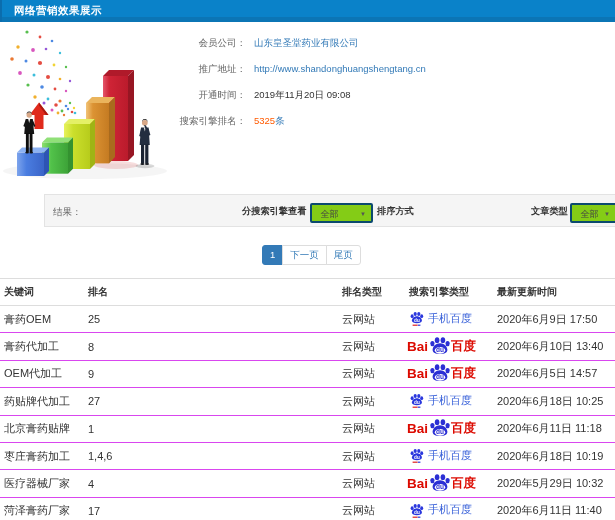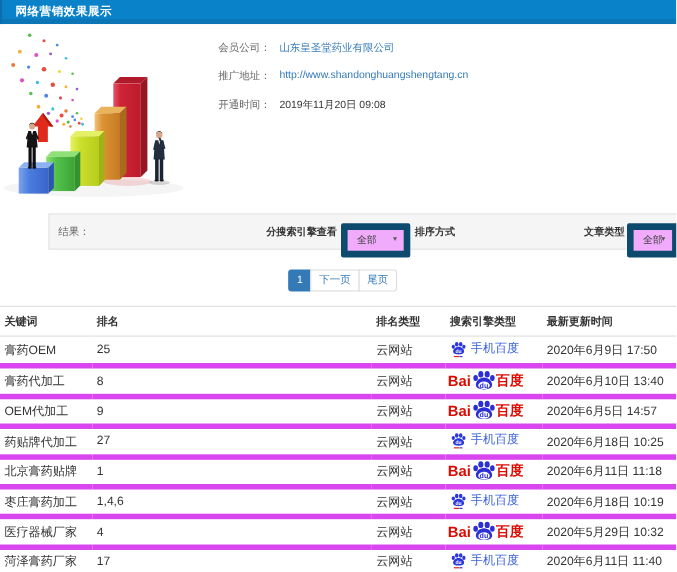--- a/index.html
+++ b/index.html
@@ -22,42 +22,42 @@
   .field .fvalue { position:absolute; left:254px; top:0; color:#333; white-space:nowrap; }
   .field .fvalue.link { color:#337ab7; text-decoration:none; cursor:pointer; }
   .field .num { color:#ff5a00; }
   .field .unit { color:#337ab7; }
 
   
   .filterbar { position:absolute; left:0; top:194px; width:614px; height:33px;
     background:#f5f5f5; border:1px solid #e3e3e3;margin-left:44px; }
   .filterbar .result { position:absolute; left:8px; top:0; line-height:33px; font-size:9.5px; color:#666; }
   .flabel2 { position:absolute; top:0; line-height:33px; font-size:9.2px; font-weight:bold; color:#333; }
-  .sel { position:absolute; top:8px; height:31px; background:#f0abfc; border:6px solid #0c4a6e;
+  .sel { position:absolute; top:8px; height:20px; background:#84cc16; border:2px solid #0c4a6e;
     border-radius:2px; font-size:9px; color:#444; line-height:19px; padding-left:8.5px; cursor:pointer; }
   .sel .arr { position:absolute; right:5px; top:0; line-height:19px; font-size:6px; color:#555; }
   .btn-submit { position:absolute; left:576px; top:8px; height:21px; width:45px; background:#fff;
     border:1px solid #ccc; border-radius:2px; font-size:9.5px; color:#333; line-height:19px;
     text-align:center; cursor:pointer; font-family:inherit; }
 
   
   .pager { position:absolute; left:262px; top:245px; display:flex; }
   .pgitem { height:20px; line-height:18px; border:1px solid #ddd; background:#fff; color:#337ab7;
     font-size:9.5px; padding:0 7px; margin-left:-1px; cursor:pointer; white-space:nowrap; }
   .pgitem.first { border-radius:3px 0 0 3px; }
   .pgitem.lastbox { border-radius:0 3px 3px 0; }
   .pgitem.first { margin-left:0; }
   .pgitem.active { background:#337ab7; border-color:#337ab7; color:#fff; }
 
   
   table.rank { position:absolute; left:0; top:278px; width:615px; border-collapse:collapse;
     table-layout:fixed; }
   table.rank th { height:27px; text-align:left; font-size:10px; font-weight:bold; color:#333;
     border-top:1px solid #ddd; border-bottom:1px solid #ddd; padding:0 0 0 4px; }
-  table.rank td { height:27.4px; font-size:11px; color:#333; border-bottom:5px solid #d946ef;
+  table.rank td { height:27.4px; font-size:11px; color:#333; border-bottom:1px solid #d946ef;
     padding:0 0 0 4px; white-space:nowrap; overflow:visible; }
   td.rank-val { color:#337ab7; }
   td.date-val { font-size:10.5px;margin-top:32px; }
 
   .logo-m { display:inline-flex; align-items:center; color:#3a62d9; font-size:11px; }
   .logo-m svg { margin-right:4px; }
   .logo-pc { display:inline-flex; align-items:center; margin-left:-2px; height:20px; }
   .logo-pc .bai { color:#dc0a01; font-weight:bold; font-size:13.5px; letter-spacing:0; }
   .logo-pc svg { margin:0 -1px 0 0; position:relative; top:-1px; }
   .logo-pc .bd { color:#dc0a01; font-weight:bold; font-size:12.5px; }
@@ -209,20 +209,24 @@
       <a class="fvalue link">山东皇圣堂药业有限公司</a>
     </div>
     <div class="field" style="top:41px">
       <span class="flabel">推广地址：</span>
       <a class="fvalue link">http://www.shandonghuangshengtang.cn</a>
     </div>
     <div class="field" style="top:67px">
       <span class="flabel">开通时间：</span>
       <span class="fvalue">2019年11月20日 09:08</span>
     </div>
+    <div class="field" style="top:93px">
+      <span class="flabel">搜索引擎排名：</span>
+      <span class="fvalue"><span class="num">5325</span><span class="unit">条</span></span>
+    </div>
   </div>
 
   <div class="filterbar">
     <span class="result">结果：</span>
     <span class="flabel2" style="left:197px">分搜索引擎查看</span>
     <div class="sel" style="left:265px; width:63px">
       <span>全部</span>
       <span class="arr">▼</span>
     </div>
     <span class="flabel2" style="left:332px">排序方式</span>

